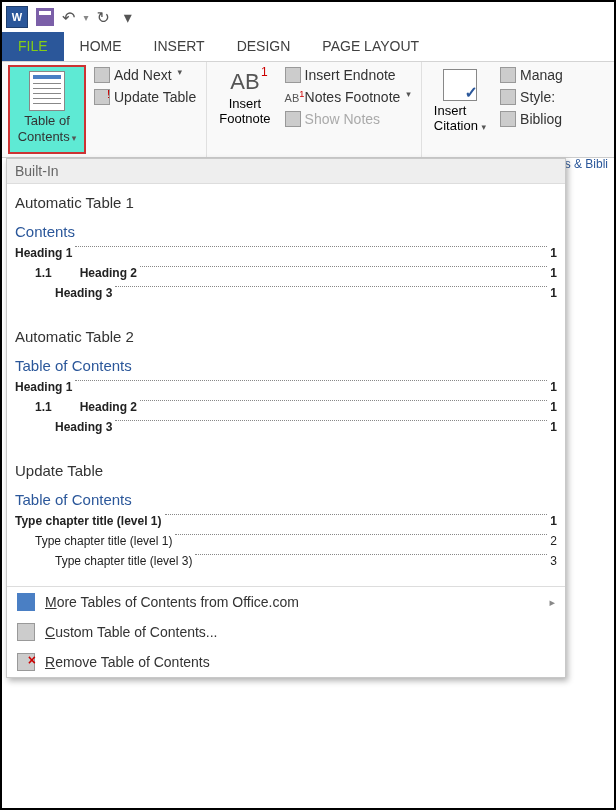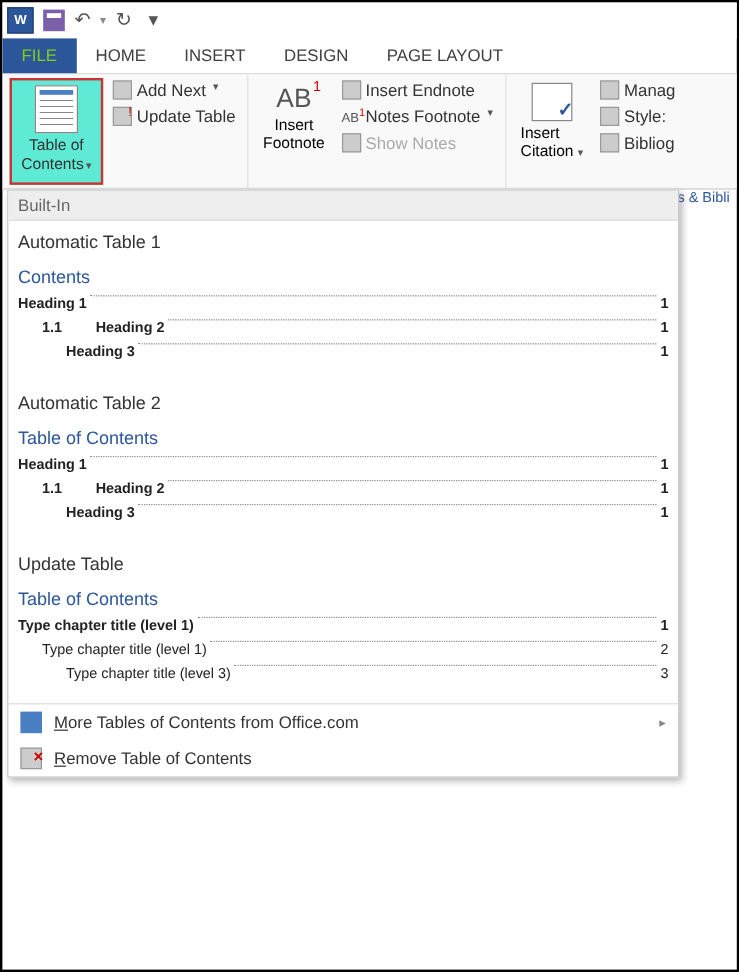--- a/index.html
+++ b/index.html
@@ -419,18 +419,23 @@
     </div>
   </div>
 
   <div class="gallery-footer">
     <div class="gallery-item">
       <span class="ico sq-blue"></span>
       <span><span class="u">M</span>ore Tables of Contents from Office.com</span>
       <span class="arrow">▸</span>
     </div>
     <div class="gallery-item">
+      <span class="ico sq-grey"></span>
+      <span><span class="u">C</span>ustom Table of Contents...</span>
+
+    </div>
+    <div class="gallery-item">
       <span class="ico sq-grey x"></span>
       <span><span class="u">R</span>emove Table of Contents</span>
 
     </div>
   </div>
 </div>
 
 </body></html>

